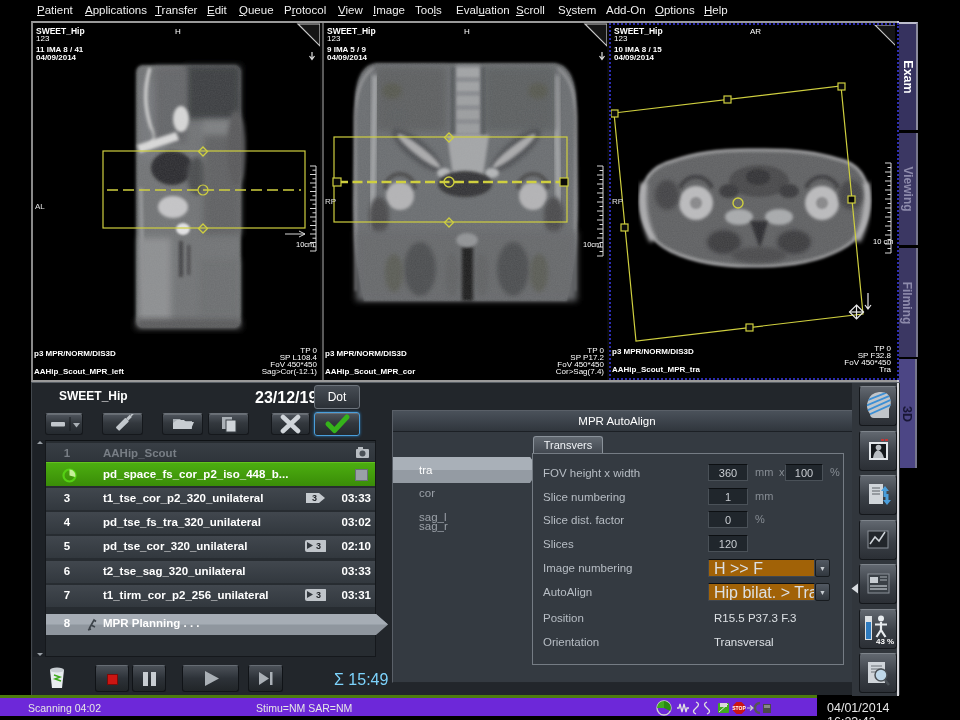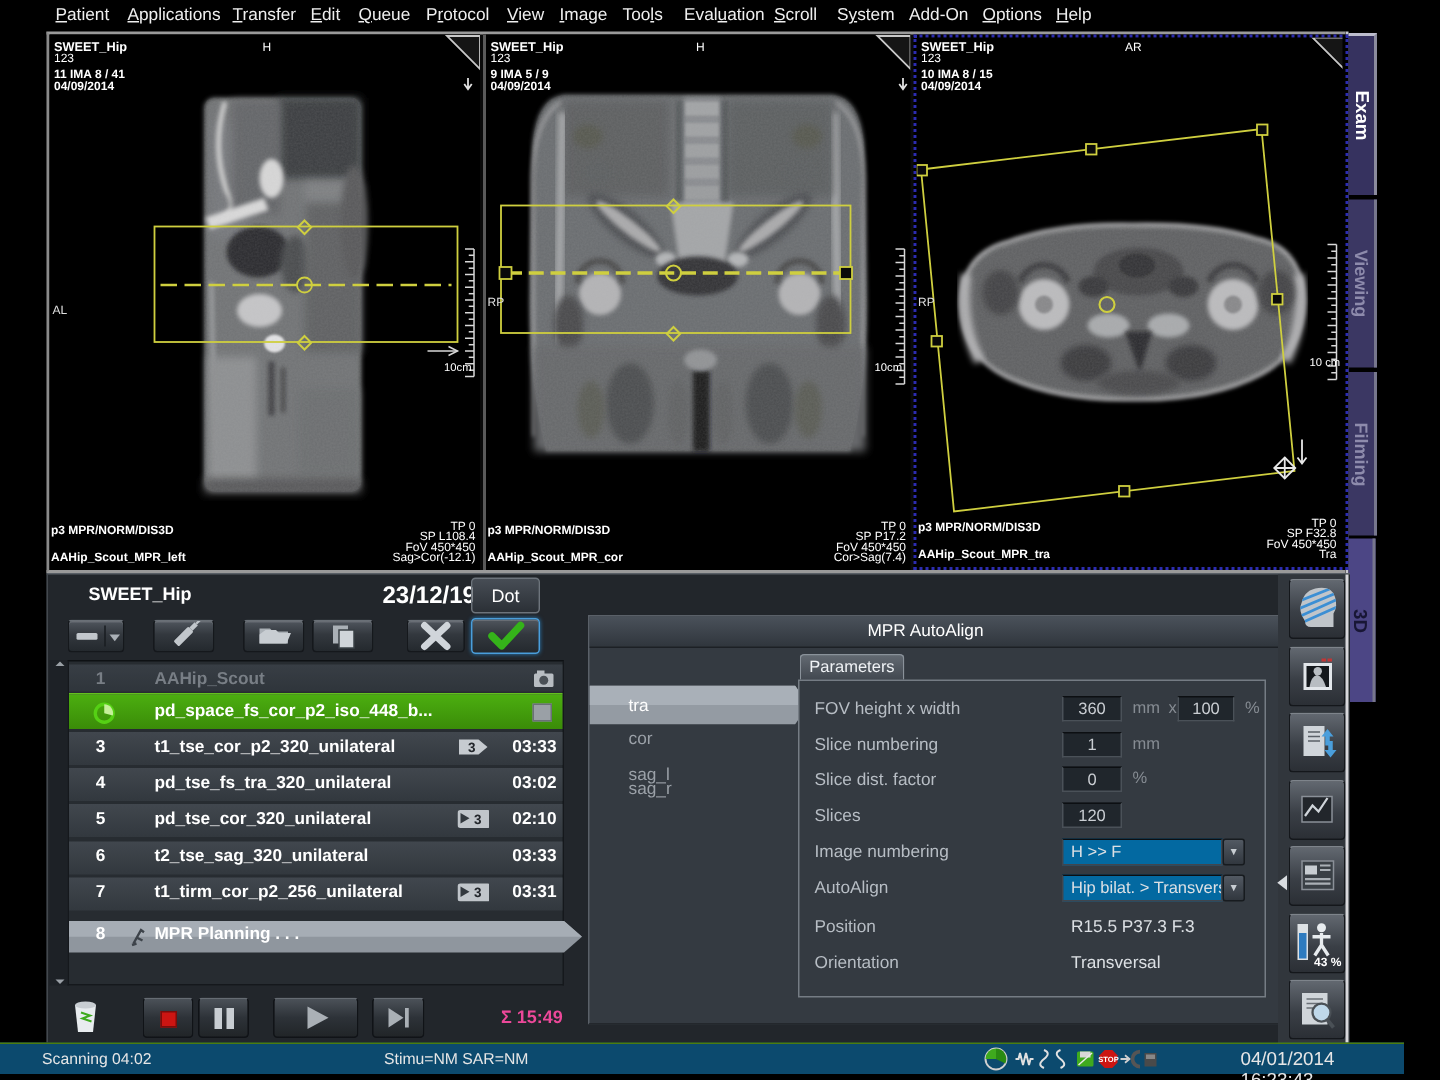--- a/index.html
+++ b/index.html
@@ -36,26 +36,26 @@
 
 #mpr{position:absolute;left:360px;top:27px;width:462px;height:273px;background:#343a41;border:1px solid #5a6068;border-bottom-color:#23272c}
 #mprtitle{position:absolute;left:0;top:0;width:460px;height:21px;text-indent:-12px;background:linear-gradient(#4a515a,#30363d);border-bottom:1px solid #1c2025;color:#fff;font-size:11.5px;text-align:center;line-height:21px}
 .sideitem{position:absolute;left:0;width:138px;height:25px;color:#9ba1a8;font-size:11.5px}
 #ptab{position:absolute;left:140px;top:25px;width:70px;height:18px;background:linear-gradient(#626971,#40464e);border:1px solid #8a929a;border-bottom:none;border-radius:3px 3px 0 0;color:#f0f3f6;font-size:11px;text-align:center;line-height:17px}
 #formbox{position:absolute;left:139px;top:42px;width:312px;height:212px;border:1px solid #757c84;background:#343a41}
 .flabel{position:absolute;left:10px;color:#b7bdc4;font-size:11.5px}
 .fval{position:absolute;left:181px;color:#dce0e4;font-size:11.5px}
 .finput{position:absolute;left:175px;width:40px;height:17px;background:#20262c;border:1px solid #4a5158;border-top-color:#0c0f12;color:#c9cdd2;font-size:11px;text-align:center;line-height:16px}
 .funit{position:absolute;color:#868c93;font-size:11px}
-.fdrop{position:absolute;left:175px;width:107px;height:18px;background:#0369a1;border:1px solid #40464e;border-top-color:#0c0f12;color:#dce0e4;font-size:11px;line-height:17px;padding-left:5px;white-space:nowrap;overflow:hidden}
+.fdrop{position:absolute;left:175px;width:107px;height:18px;background:#a16207;border:1px solid #40464e;border-top-color:#0c0f12;color:#dce0e4;font-size:16px;line-height:17px;padding-left:5px;white-space:nowrap;overflow:hidden}
 .fdarr{position:absolute;left:282px;width:15px;height:18px;background:linear-gradient(#525962,#31373e);border:1px solid #171b1f;border-radius:2px;color:#c8cdd2;font-size:7px;text-align:center;line-height:17px}
 
 .icbtn{position:absolute;left:827px;width:38px;height:40px;background:linear-gradient(#626870,#3a3f46 55%,#2b2f35);border:1px solid #14171b;border-top-color:#7e848b;border-radius:3px}
 
-#statusbar{position:absolute;left:0;top:695px;width:936px;height:21px;background:#0c4a6e;border-top:1px solid #4d7c0f;color:#e6e6e6;font-size:10.5px}
+#statusbar{position:absolute;left:0;top:695px;width:817px;height:21px;background:#6d28d9;border-top:3px solid #4d7c0f;color:#e6e6e6;font-size:10.5px}
 </style></head>
 <body>
 <div id="root">
   <div id="menubar">
     <span style="left:37px"><u>P</u>atient</span>
     <span style="left:85px"><u>A</u>pplications</span>
     <span style="left:155px"><u>T</u>ransfer</span>
     <span style="left:207px"><u>E</u>dit</span>
     <span style="left:239px"><u>Q</u>ueue</span>
     <span style="left:284px">P<u>r</u>otocol</span>
@@ -522,38 +522,38 @@
         <div style="position:absolute;left:10px;top:6px;width:4.5px;height:14px;background:#c8cdd2"></div>
         <div style="position:absolute;left:18px;top:6px;width:4.5px;height:14px;background:#c8cdd2"></div>
       </div>
     <div class="trbtn" style="left:150px;width:57px"><svg width="55" height="25">
           <path d="M22,5 l14,7.5 -14,7.5 z" fill="#aab0b6"></path>
         </svg></div>
     <div class="trbtn" style="left:216px;width:35px"><svg width="33" height="25">
           <path d="M10,6 l10,6.5 -10,6.5 z" fill="#aab0b6"></path>
           <rect x="21" y="6" width="2.5" height="13" fill="#aab0b6"></rect>
         </svg></div>
-    <span class="abs" style="left:302px;top:288px;color:#ec4899;font-size:12px;font-weight:bold">Σ 15:49</span>
+    <span class="abs" style="left:302px;top:288px;color:#7dd3fc;font-size:16px;font-weight:normal">Σ 15:49</span>
     <div id="mpr">
       <div id="mprtitle">MPR AutoAlign</div>
       <svg class="abs" style="left:0;top:46px" width="146" height="26">
           <path d="M0,0 h137 l9,13 -9,13 h-137 z" fill="#949ba3"></path>
           <path d="M0,0 h137 l9,13 h-146 z" fill="#a9b0b8"></path>
           <text x="26" y="17" font-size="11.5" fill="#fdfdfd" font-family="Liberation Sans">tra</text>
         </svg>
       <div class="sideitem" style="top:100px">
           <span style="position:absolute;left:26px">sag_l</span>
         </div>
       <div class="sideitem" style="top:76px">
           <span style="position:absolute;left:26px">cor</span>
         </div>
       <div class="sideitem" style="top:109px">
           <span style="position:absolute;left:26px">sag_r</span>
         </div>
-      <div id="ptab">Parameters</div>
+      <div id="ptab">Transvers</div>
       <div id="formbox">
         <div class="flabel" style="top:13px">FOV height x width</div>
         <div class="finput" style="top:10px">360</div>
         <div class="funit" style="left:222px;top:12px">mm</div>
         <div class="funit" style="left:246px;top:12px">x</div>
         <div class="finput" style="left:252px;top:10px;width:38px">100</div>
         <div class="funit" style="left:297px;top:12px">%</div>
         <div class="flabel" style="top:37px">Slice numbering</div>
         <div class="finput" style="top:34px">1</div>
         <div class="funit" style="left:222px;top:36px">mm</div>

